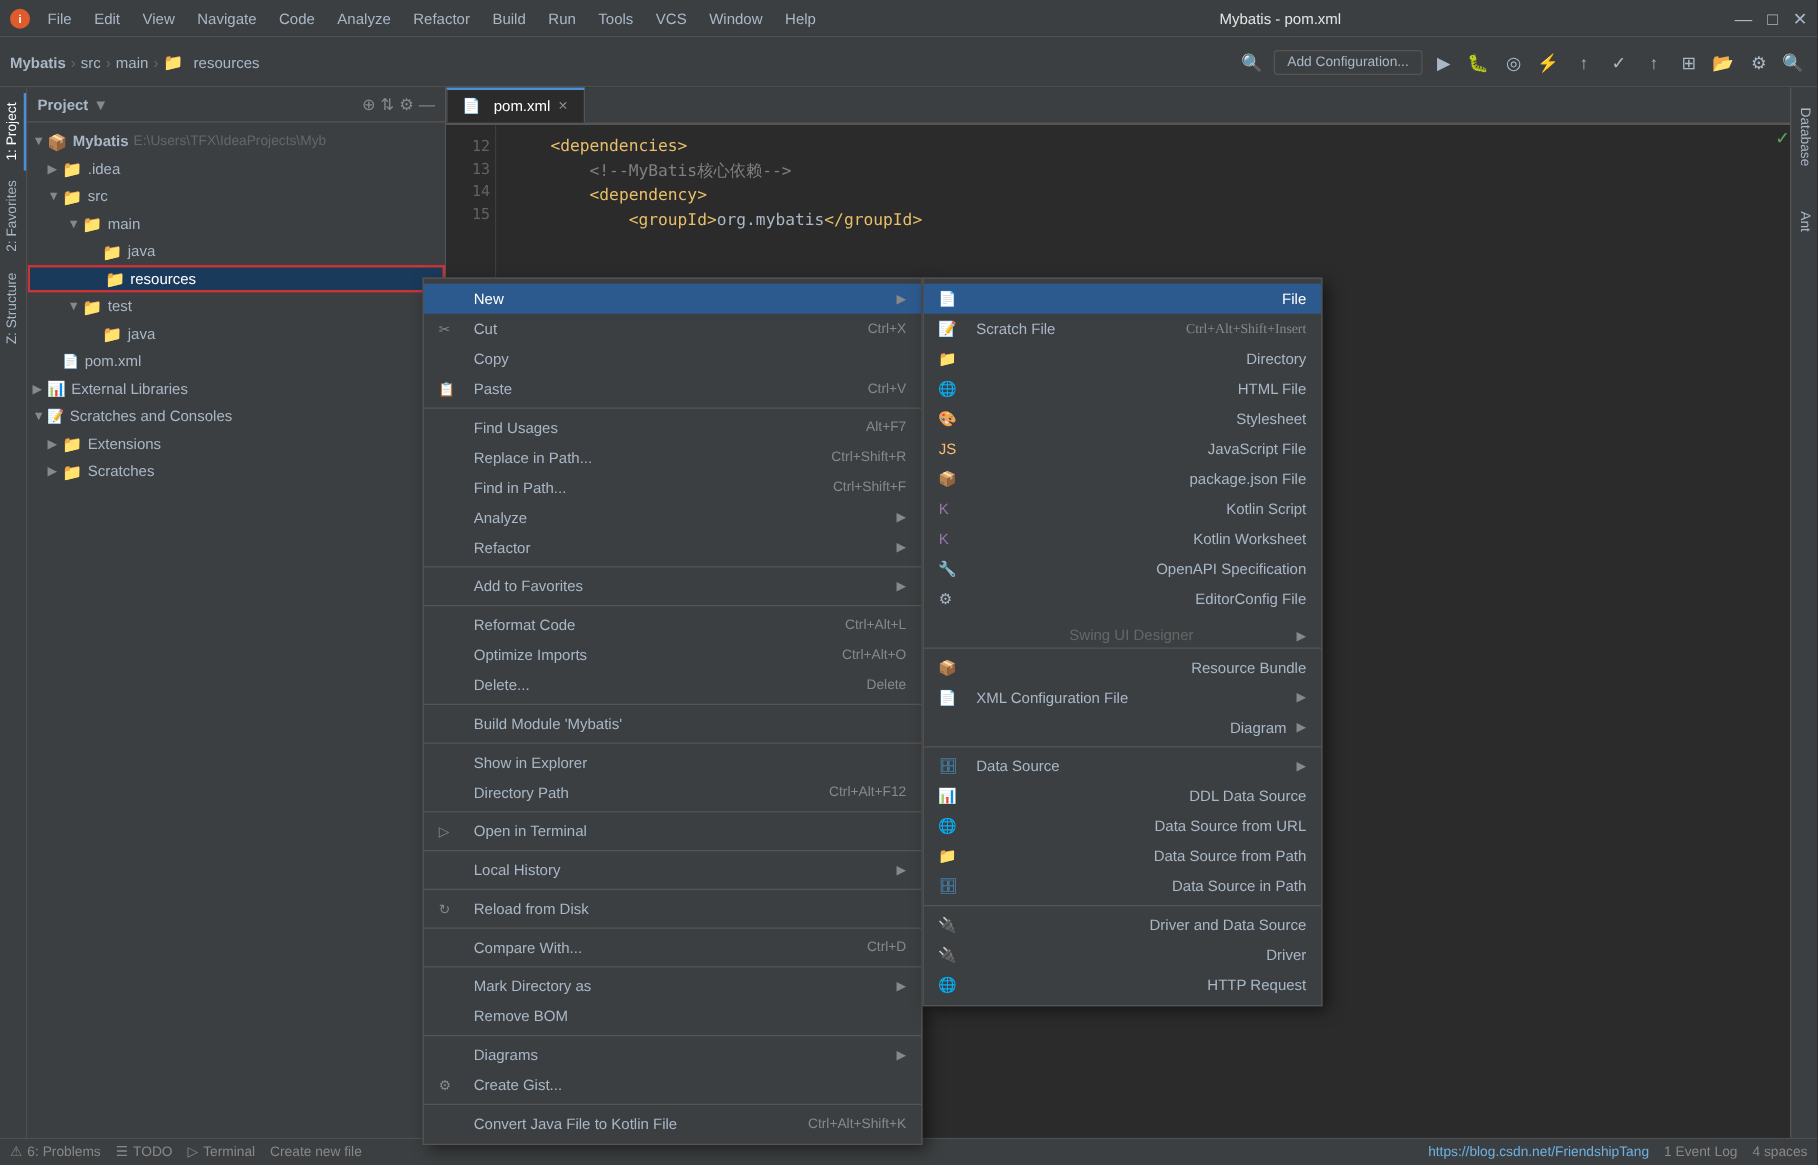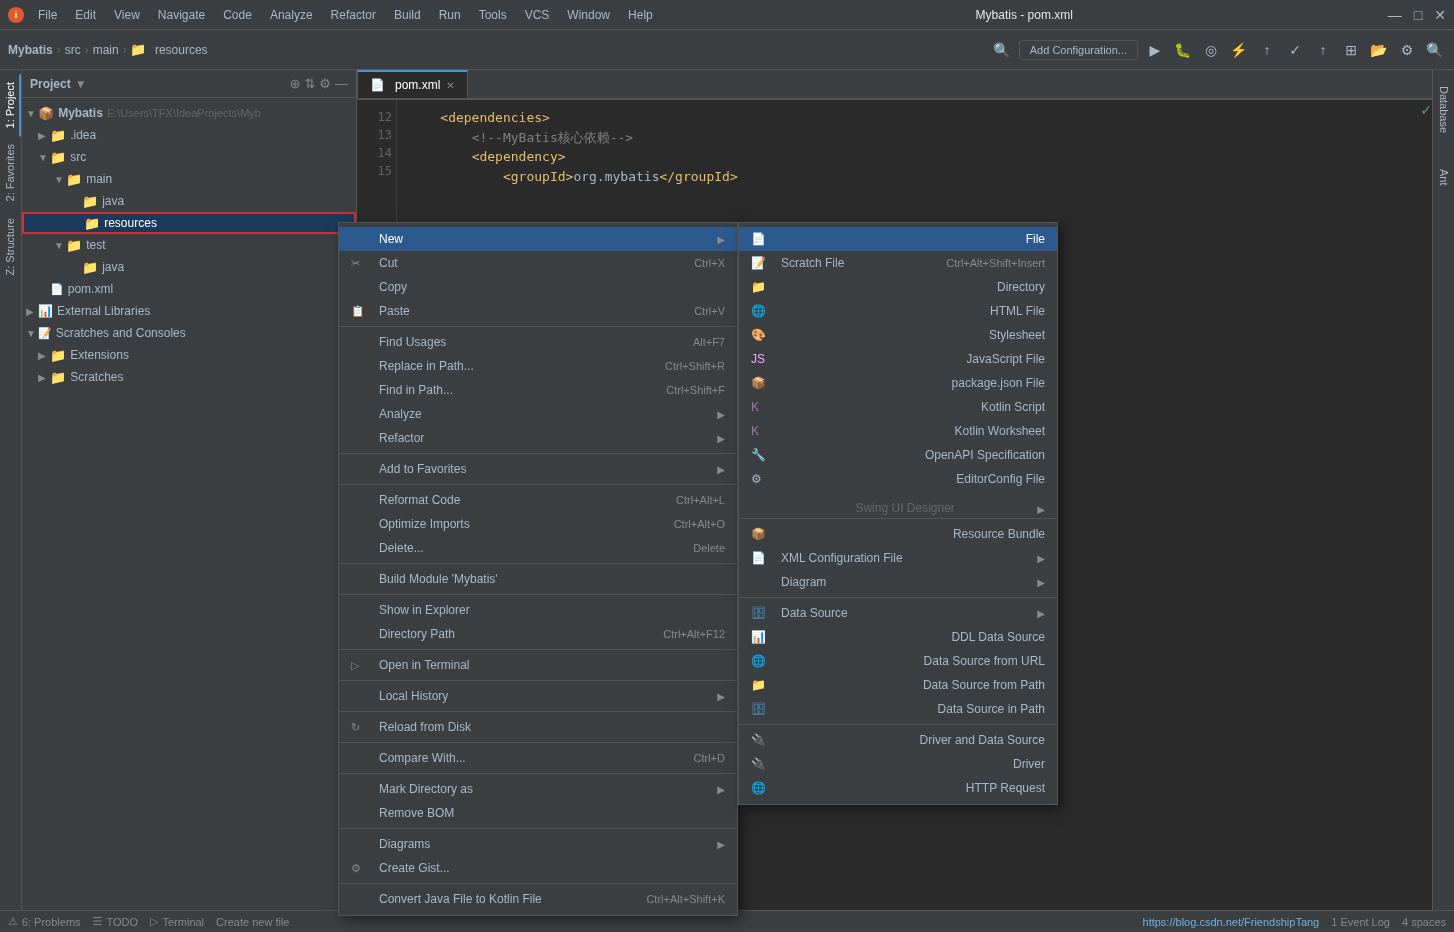--- a/index.html
+++ b/index.html
@@ -782,40 +782,40 @@
 <div class="submenu" style="position:absolute; left:738px; top:222px;">
 
   <div class="submenu-item highlighted">
     <span class="submenu-icon">📄</span>
     <span class="label">File</span>
   </div>
 
   <div class="submenu-item">
     <span class="submenu-icon">📝</span>
     <span class="label" style="flex:1;">Scratch File</span>
-    <span style="color:#888; font-size:11px;">Ctrl+Alt+Shift+Insert</span>
+    <span style="color:#888; font-size:11px;font-family:Liberation Serif, serif;">Ctrl+Alt+Shift+Insert</span>
   </div>
 
   <div class="submenu-item">
     <span class="submenu-icon">📁</span>
     <span>Directory</span>
   </div>
 
   <div class="submenu-item">
     <span class="submenu-icon" style="color:#e8822a;">🌐</span>
     <span>HTML File</span>
   </div>
 
   <div class="submenu-item">
     <span class="submenu-icon" style="color:#4a9cd6;">🎨</span>
     <span>Stylesheet</span>
   </div>
 
   <div class="submenu-item">
-    <span class="submenu-icon" style="color:#f0abfc;">JS</span>
+    <span class="submenu-icon" style="color:#fdba74;">JS</span>
     <span>JavaScript File</span>
   </div>
 
 
   <div class="submenu-item">
     <span class="submenu-icon" style="color:#cc7832;">📦</span>
     <span>package.json File</span>
   </div>
 
   <div class="submenu-item">
@@ -851,21 +851,21 @@
   </div>
 
   <div class="submenu-item">
     <span class="submenu-icon" style="color:#e07c4c;">📄</span>
     <span style="flex:1;">XML Configuration File</span>
     <span class="arrow">▶</span>
   </div>
 
   <div class="submenu-item">
     <span class="submenu-icon"></span>
-    <span style="flex:1;">Diagram</span>
+    <span style="flex:1;text-align:right;">Diagram</span>
     <span class="arrow">▶</span>
   </div>
   <div class="menu-separator"></div>
 
   <div class="submenu-item">
     <span class="submenu-icon" style="color:#4a9cd6;">🗄</span>
     <span style="flex:1;">Data Source</span>
     <span class="arrow">▶</span>
   </div>
 

